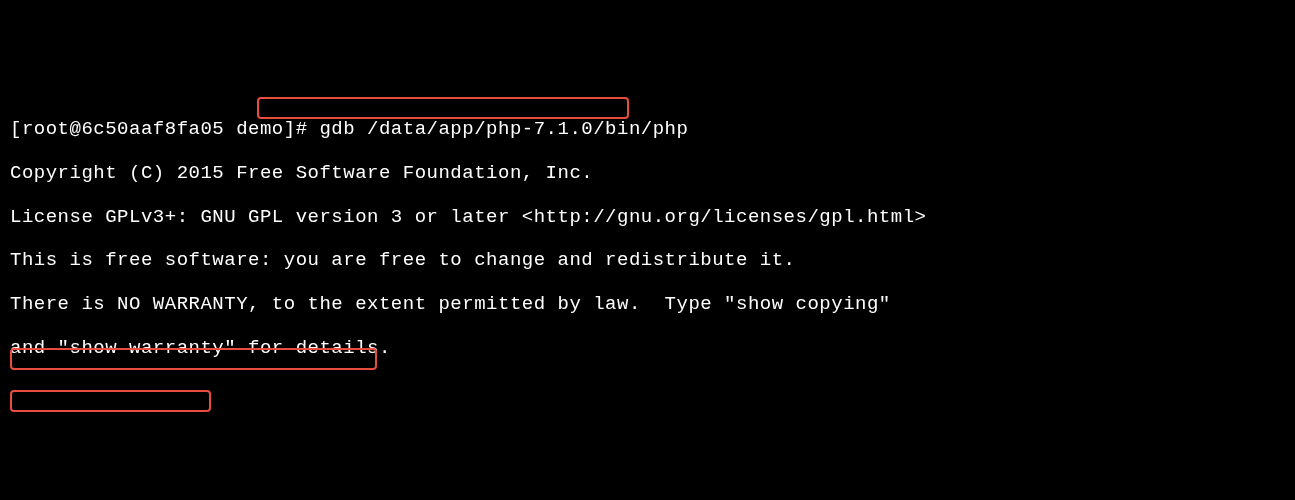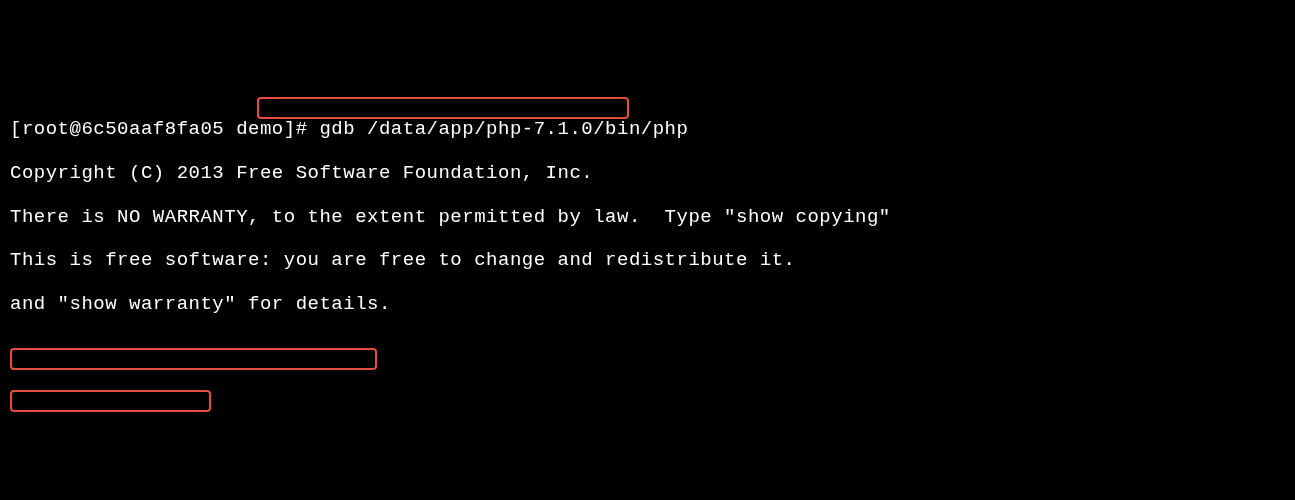--- a/index.html
+++ b/index.html
@@ -49,23 +49,24 @@
       height: 22px;
     }
   </style>
 </head>
 <body>
 
 
 
 <div class="terminal">
 <span class="line">[root@6c50aaf8fa05 demo]# gdb /data/app/php-7.1.0/bin/php</span>
-<span class="line">Copyright (C) 2013 Free Software Foundation, Inc.</span>
+<span class="line">Copyright (C) 2015 Free Software Foundation, Inc.</span>
+<span class="line">License GPLv3+: GNU GPL version 3 or later &lt;http://gnu.org/licenses/gpl.html&gt;</span>
+<span class="line">This is free software: you are free to change and redistribute it.</span>
 <span class="line">There is NO WARRANTY, to the extent permitted by law.  Type "show copying"</span>
-<span class="line">This is free software: you are free to change and redistribute it.</span>
 <span class="line">and "show warranty" for details.</span>
 
 
 
 
 
 
 
 
 <span class="line"></span>

